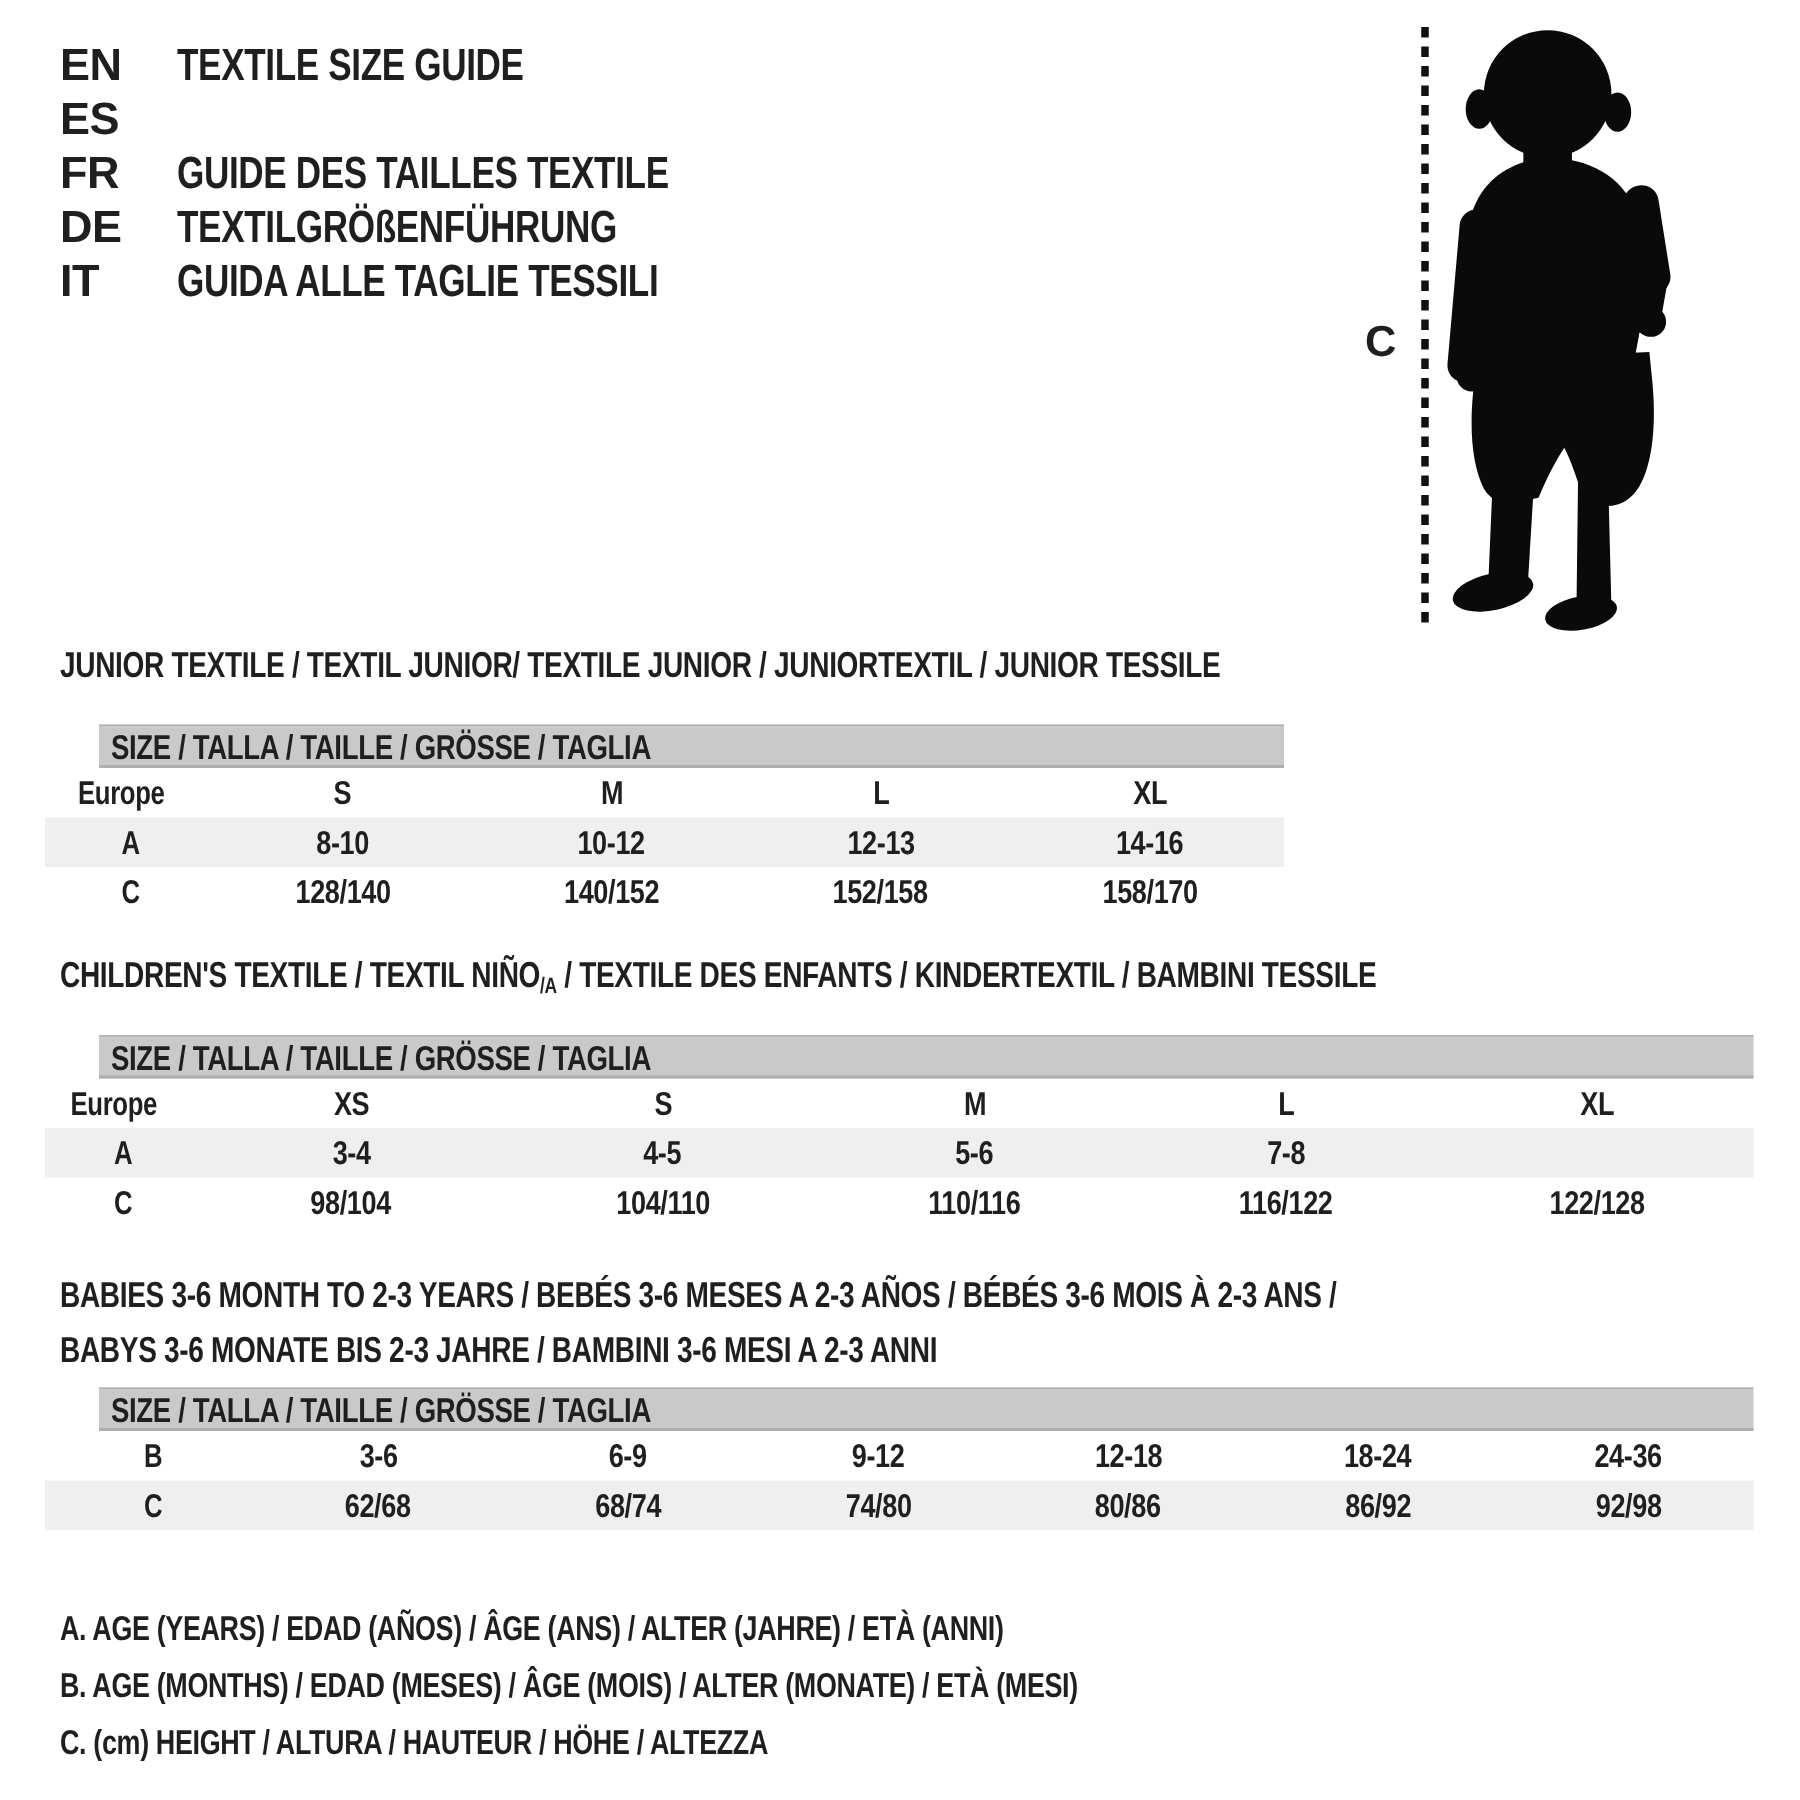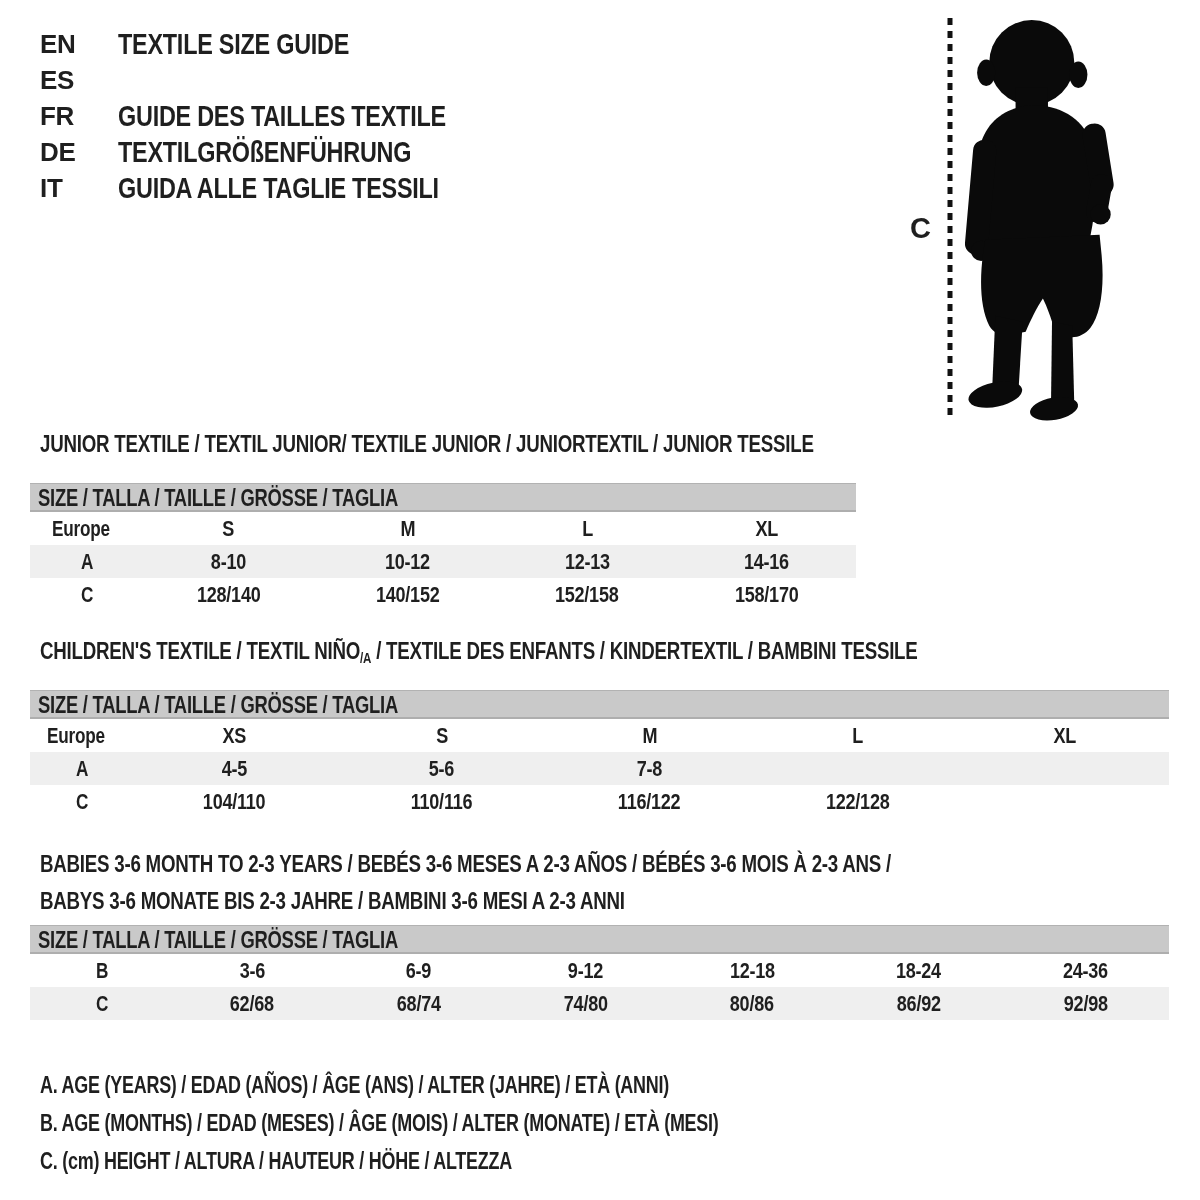--- a/index.html
+++ b/index.html
@@ -9,37 +9,37 @@
     -webkit-font-smoothing:antialiased;
   }
   .b{font-weight:700;letter-spacing:-0.3px;}
   
   .cond{display:inline-block;transform:scaleX(0.78);transform-origin:0 50%;white-space:nowrap;}
   .cond-c{display:inline-block;transform:scaleX(0.82);transform-origin:50% 50%;white-space:nowrap;}
 
   
   .languages{position:absolute;left:40px;top:26px;}
   .lang-row{display:flex;height:36px;line-height:36px;}
-  .lang-code{width:78px;font-size:26px;}
+  .lang-code{width:78px;font-size:30px;}
   .lang-title{font-size:30px;text-align:center;}
 
   
   .figure{position:absolute;left:900px;top:10px;width:280px;height:420px;}
   .measure-label{position:absolute;left:10px;top:202px;font-size:29px;}
   .measure-line{position:absolute;left:46px;top:8px;width:8px;height:402px;}
   .silhouette{position:absolute;left:62px;top:2px;width:178px;height:415px;}
 
   
   .section-title{position:absolute;left:40px;font-size:24px;line-height:28px;}
   .two-line .line{display:block;height:37px;line-height:37px;}
 
   .size-table{position:absolute;left:30px;}
   .band{height:29px;line-height:29px;background:var(--band,#c9c9c9);
         border-top:1px solid #b2b2b2;border-bottom:2px solid #aeaeae;
-        padding-left:8px;font-size:23px;box-sizing:border-box;}
+        padding-left:8px;font-size:23px;box-sizing:border-box;margin-left:36px;}
   .band .cond{transform:scaleX(0.8);}
   .row{display:flex;height:33px;line-height:33px;font-size:22px;}
   .row.stripe{background:var(--stripe,#efefef);}
   .cell{text-align:center;overflow:visible;}
   .cell.label{text-align:center;padding-left:8px;box-sizing:border-box;}
 
   .t-junior{width:826px;}
   .t-junior .cell.label{width:13.2%;}
   .t-junior .cell.val{width:21.7%;}
 
@@ -144,26 +144,28 @@
   <div class="row">
     <div class="cell label b"><span class="cond">Europe</span></div>
     <div class="cell val b"><span class="cond-c">XS</span></div>
     <div class="cell val b"><span class="cond-c">S</span></div>
     <div class="cell val b"><span class="cond-c">M</span></div>
     <div class="cell val b"><span class="cond-c">L</span></div>
     <div class="cell val b"><span class="cond-c">XL</span></div>
   </div>
   <div class="row stripe">
     <div class="cell label b"><span class="cond">A</span></div>
+    <div class="cell val b"><span class="cond-c">3-4</span></div>
     <div class="cell val b"><span class="cond-c">4-5</span></div>
     <div class="cell val b"><span class="cond-c">5-6</span></div>
     <div class="cell val b"><span class="cond-c">7-8</span></div>
   </div>
   <div class="row">
     <div class="cell label b"><span class="cond">C</span></div>
+    <div class="cell val b"><span class="cond-c">98/104</span></div>
     <div class="cell val b"><span class="cond-c">104/110</span></div>
     <div class="cell val b"><span class="cond-c">110/116</span></div>
     <div class="cell val b"><span class="cond-c">116/122</span></div>
     <div class="cell val b"><span class="cond-c">122/128</span></div>
   </div>
 </div>
 
 <div class="section-title b two-line" style="top:845px;">
   <span class="line"><span class="cond">BABIES 3-6 MONTH TO 2-3 YEARS / BEBÉS 3-6 MESES A 2-3 AÑOS / BÉBÉS 3-6 MOIS À 2-3 ANS /</span></span>
   <span class="line"><span class="cond">BABYS 3-6 MONATE BIS 2-3 JAHRE / BAMBINI 3-6 MESI A 2-3 ANNI</span></span>

